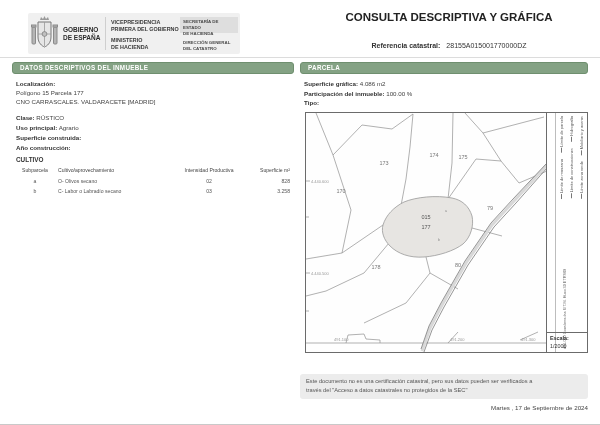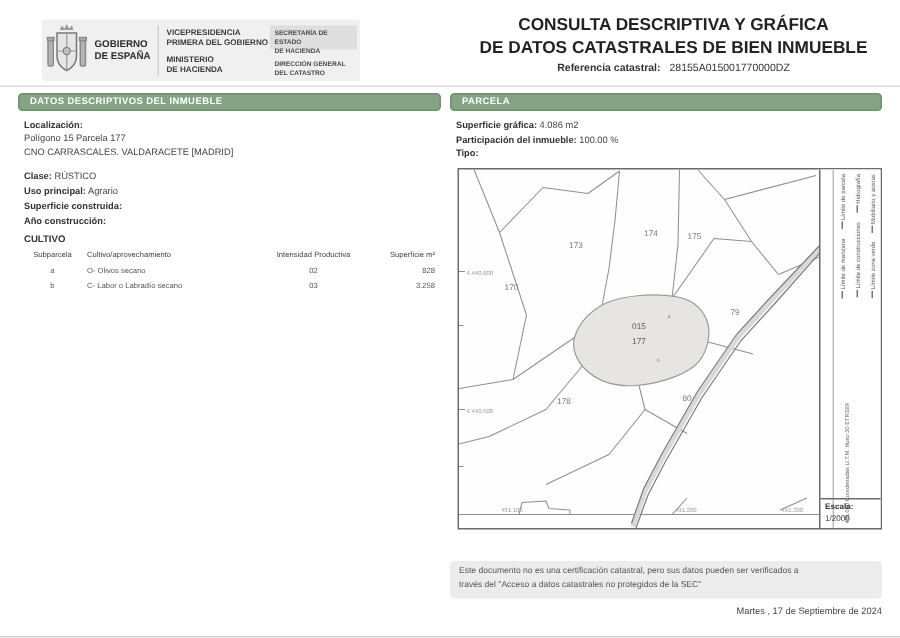--- a/index.html
+++ b/index.html
@@ -93,21 +93,20 @@
     <div>SECRETARÍA DE ESTADO</div>
     <div>DE HACIENDA</div>
   </div>
   <div class="direc">
     <div>DIRECCIÓN GENERAL</div>
     <div>DEL CATASTRO</div>
   </div>
 
   <div class="title-block">
     <div class="title-line">CONSULTA DESCRIPTIVA Y GRÁFICA</div>
-    <div class="title-line">DE DATOS CATASTRALES DE BIEN INMUEBLE</div>
   </div>
   <div class="ref-row">
     <span class="lbl">Referencia catastral:</span><span>28155A015001770000DZ</span>
   </div>
   <div class="hdr-rule"></div>
 
   <div class="bar bar-left">DATOS DESCRIPTIVOS DEL INMUEBLE</div>
 
   <div class="row" style="left:16px; top:80px;"><span class="lbl">Localización:</span></div>
   <div class="row" style="left:16px; top:89px;">Polígono 15 Parcela 177</div>

